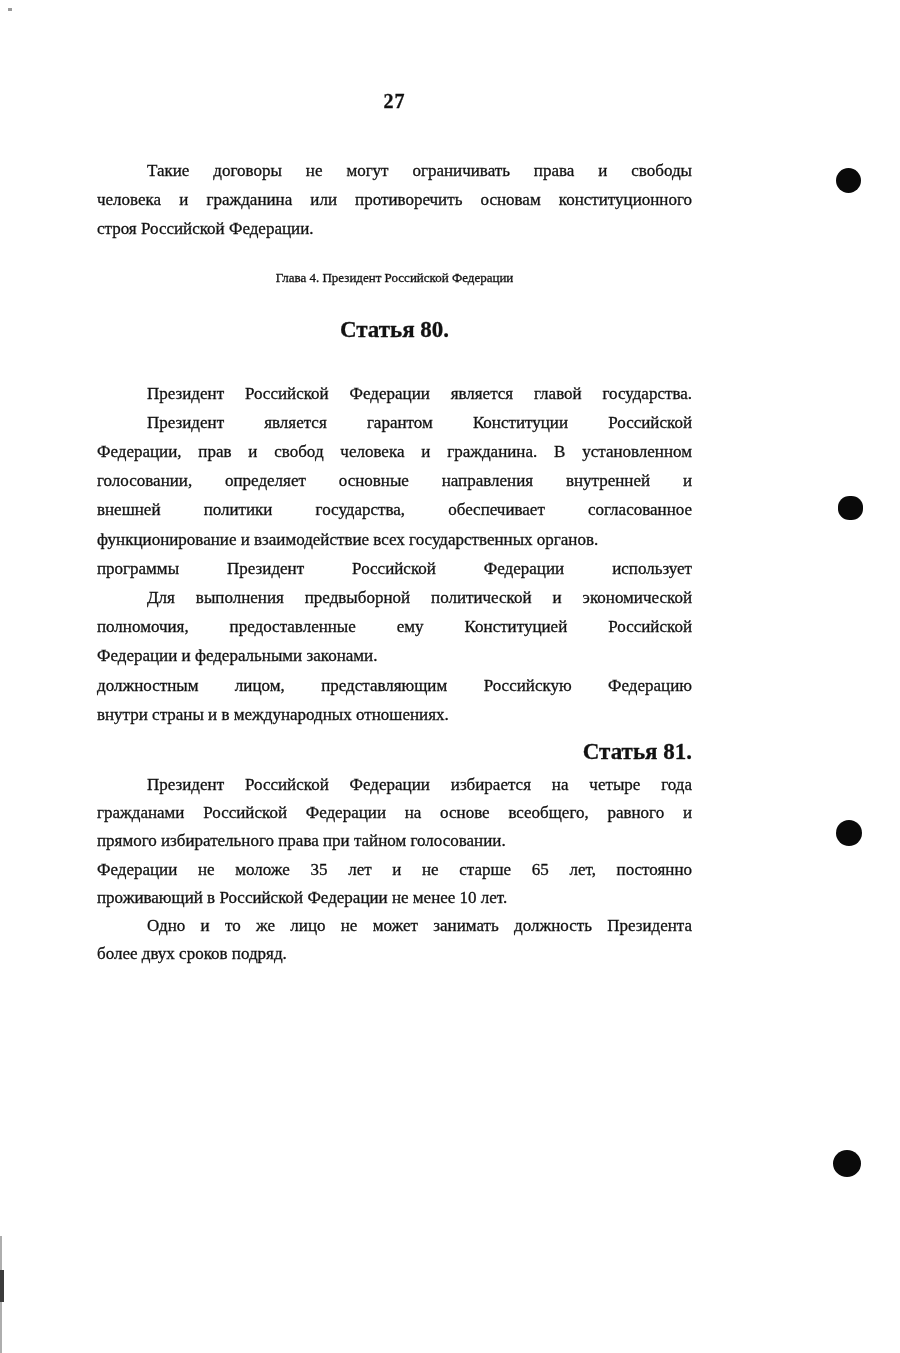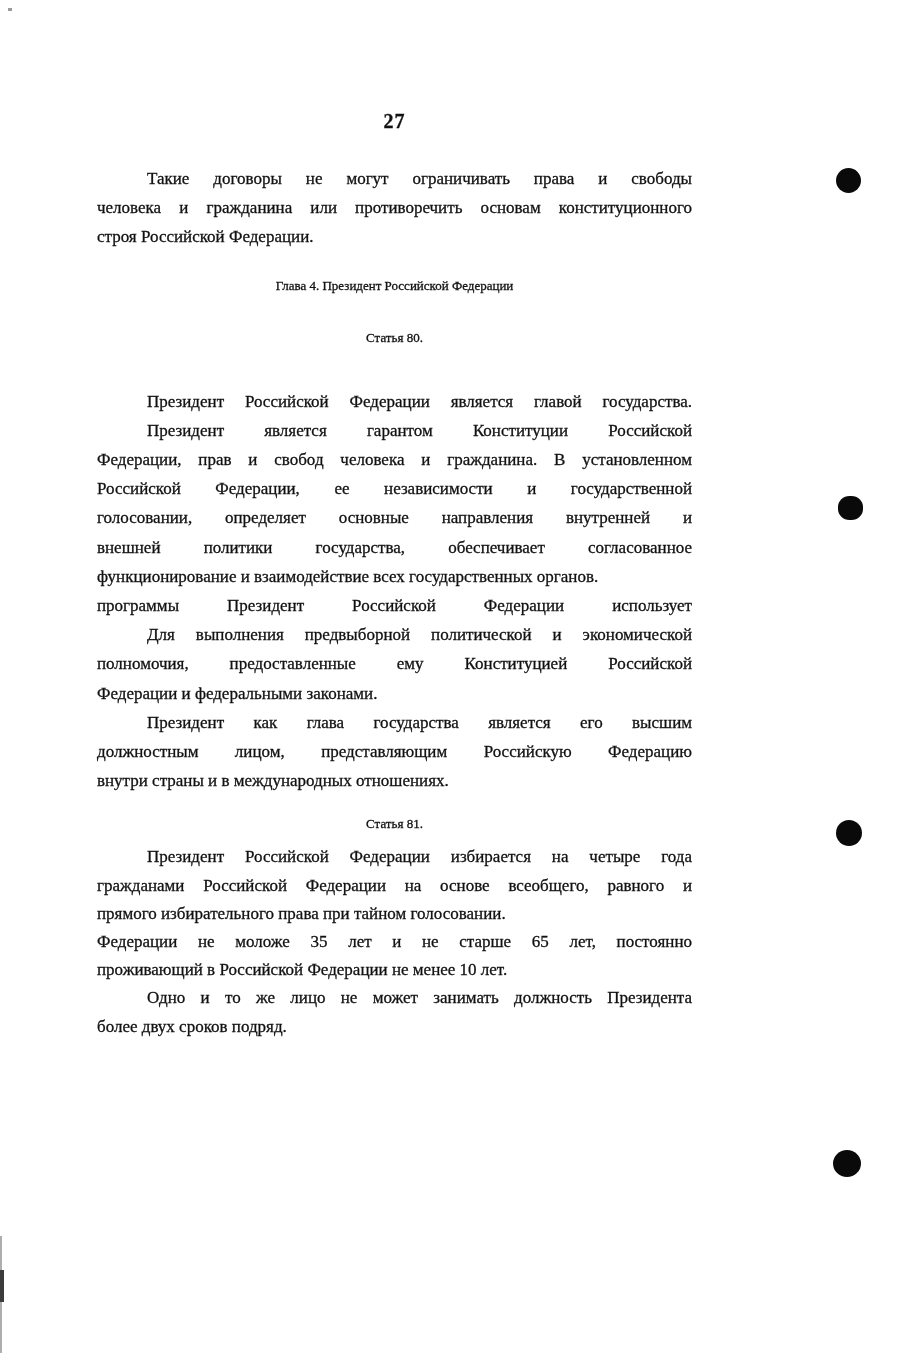--- a/index.html
+++ b/index.html
@@ -2,44 +2,44 @@
 <html><head>
 <meta charset="utf-8">
 <style>
   html,body{margin:0;padding:0;}
   body{
     width:900px;height:1353px;position:relative;overflow:hidden;
     background:#ffffff;color:#121212;
     font-family:"Liberation Serif", serif;
   }
   .col{
-    position:absolute;left:97px;top:108px;width:595px;
+    position:absolute;left:97px;top:88px;width:595px;
     -webkit-text-stroke:0.3px currentColor;
   }
   .pagenum{
     text-align:center;font-size:20px;line-height:26px;font-weight:bold;letter-spacing:1px;
   }
-  .intro{margin-top:30px;}
+  .intro{margin-top:42px;}
   .tline{
     font-size:17px;line-height:29.2px;
     text-align:justify;text-align-last:justify;
     white-space:normal;
   }
   .tline.last{text-align-last:left;}
   .tline.first{text-indent:50px;}
   .tline.first.last{text-align-last:justify;margin-top:36px;}
   .chapter{
     margin-top:22px;text-align:center;
     font-size:13px;font-weight:normal;line-height:24px;
   }
   .art-head{
     margin-top:27px;margin-bottom:6px;text-align:center;
-    font-size:13px;font-weight:normal;line-height:26px;
+    font-size:23px;font-weight:bold;line-height:26px;
   }
-  #art81-section .art-head{margin-top:16px;}
+  #art81-section .art-head{margin-top:10px;text-align:right;}
   #art81-body .tline{line-height:28.2px;}
   #art81-body .para:nth-child(4){font-family:Liberation Serif, serif;}
   .dot{
     position:absolute;background:#0a0a0a;border-radius:50%;
   }
   #dot-1{left:836px;top:168px;width:25px;height:25px;}
   #dot-2{left:838px;top:496px;width:25px;height:24px;border-radius:46%;}
   #dot-3{left:836px;top:820px;width:26px;height:26px;}
   #dot-4{left:833px;top:1150px;width:28px;height:27px;}
   .edge-line{
@@ -73,33 +73,31 @@
 
   <section id="art80-section">
     <div class="art-head">Статья 80.</div>
     <div class="art-body" id="art80-body">
         <div class="para">
           <div class="tline first last">Президент Российской Федерации является главой государства.</div>
         </div>
         <div class="para">
           <div class="tline first">Президент является гарантом Конституции Российской</div>
           <div class="tline">Федерации, прав и свобод человека и гражданина. В установленном</div>
-          <div class="tline">Российской Федерации, ее независимости и государственной</div>
           <div class="tline">голосовании, определяет основные направления внутренней и</div>
           <div class="tline">внешней политики государства, обеспечивает согласованное</div>
           <div class="tline last">функционирование и взаимодействие всех государственных органов.</div>
         </div>
         <div class="para">
           <div class="tline">программы Президент Российской Федерации использует</div>
           <div class="tline first">Для выполнения предвыборной политической и экономической</div>
           <div class="tline">полномочия, предоставленные ему Конституцией Российской</div>
           <div class="tline last">Федерации и федеральными законами.</div>
         </div>
         <div class="para">
-          <div class="tline first">Президент как глава государства является его высшим</div>
           <div class="tline">должностным лицом, представляющим Российскую Федерацию</div>
           <div class="tline last">внутри страны и в международных отношениях.</div>
         </div>
       </div>
   </section>
 
   <section id="art81-section">
     <div class="art-head">Статья 81.</div>
     <div class="art-body" id="art81-body">
         <div class="para">

